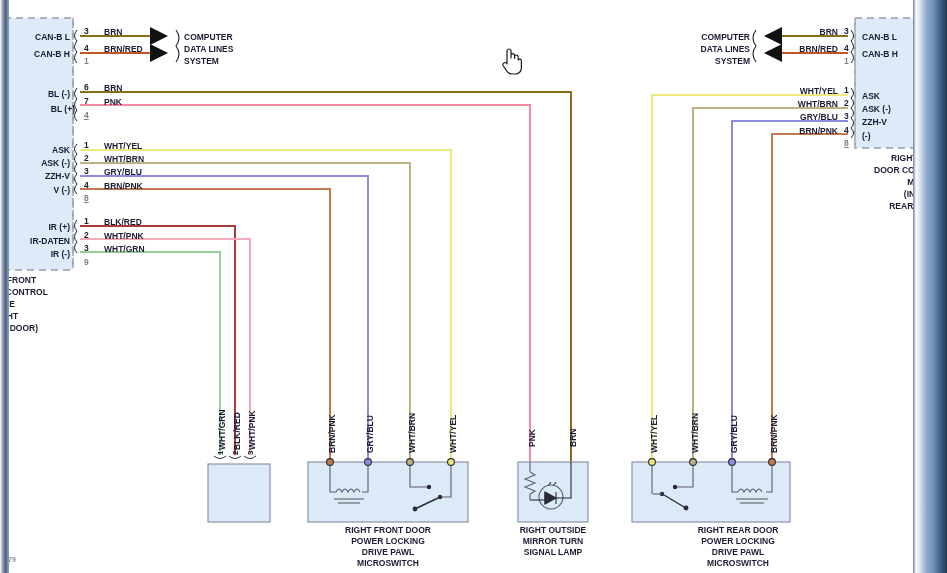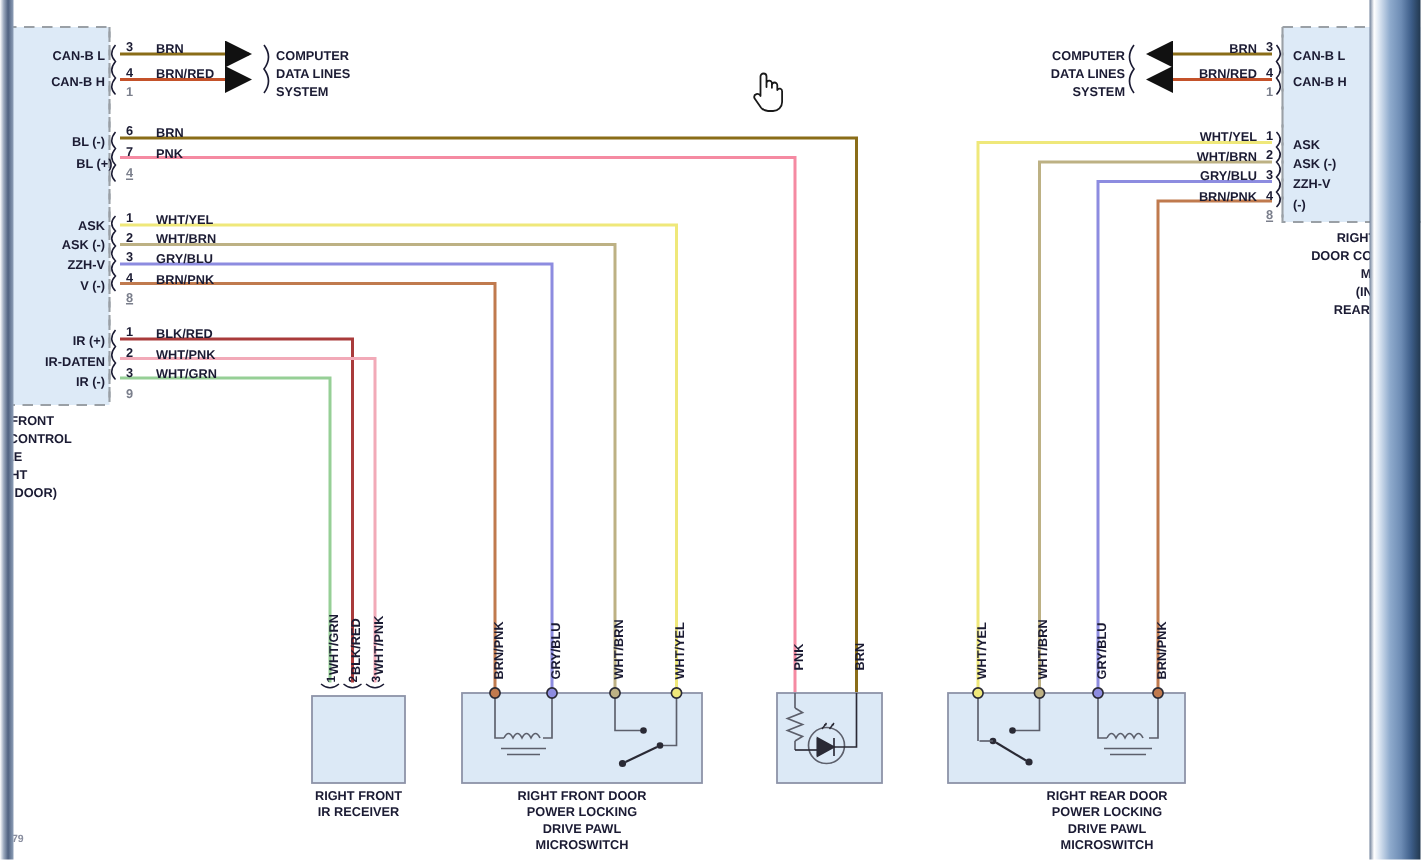--- a/index.html
+++ b/index.html
@@ -320,26 +320,27 @@
 
   <div class="vlbl" style="left:649px;top:453px;">WHT/YEL</div>
   <div class="vlbl" style="left:690px;top:453px;">WHT/BRN</div>
   <div class="vlbl" style="left:729px;top:453px;">GRY/BLU</div>
   <div class="vlbl" style="left:769px;top:453px;">BRN/PNK</div>
 
   <div class="vlbl" style="left:216px;top:455px;font-size:8px;">1</div>
   <div class="vlbl" style="left:231px;top:455px;font-size:8px;">2</div>
   <div class="vlbl" style="left:246px;top:455px;font-size:8px;">3</div>
 
-  <div class="lbl c" style="left:189px;top:525px;width:100px;line-height:11px;">RIGHT FRONT
-IR RECEIVER</div>
   <div class="lbl c" style="left:318px;top:525px;width:140px;line-height:11px;">RIGHT FRONT DOOR
 POWER LOCKING
 DRIVE PAWL
 MICROSWITCH</div>
+  <div class="lbl c" style="left:503px;top:525px;width:100px;line-height:11px;">RIGHT OUTSIDE
+MIRROR TURN
+SIGNAL LAMP</div>
   <div class="lbl c" style="left:668px;top:525px;width:140px;line-height:11px;">RIGHT REAR DOOR
 POWER LOCKING
 DRIVE PAWL
 MICROSWITCH</div>
 
   <div id="cornertag">79</div>
 
   <div class="edge" id="leftedge"></div>
   <div class="edge" id="rightedge"></div>
 

